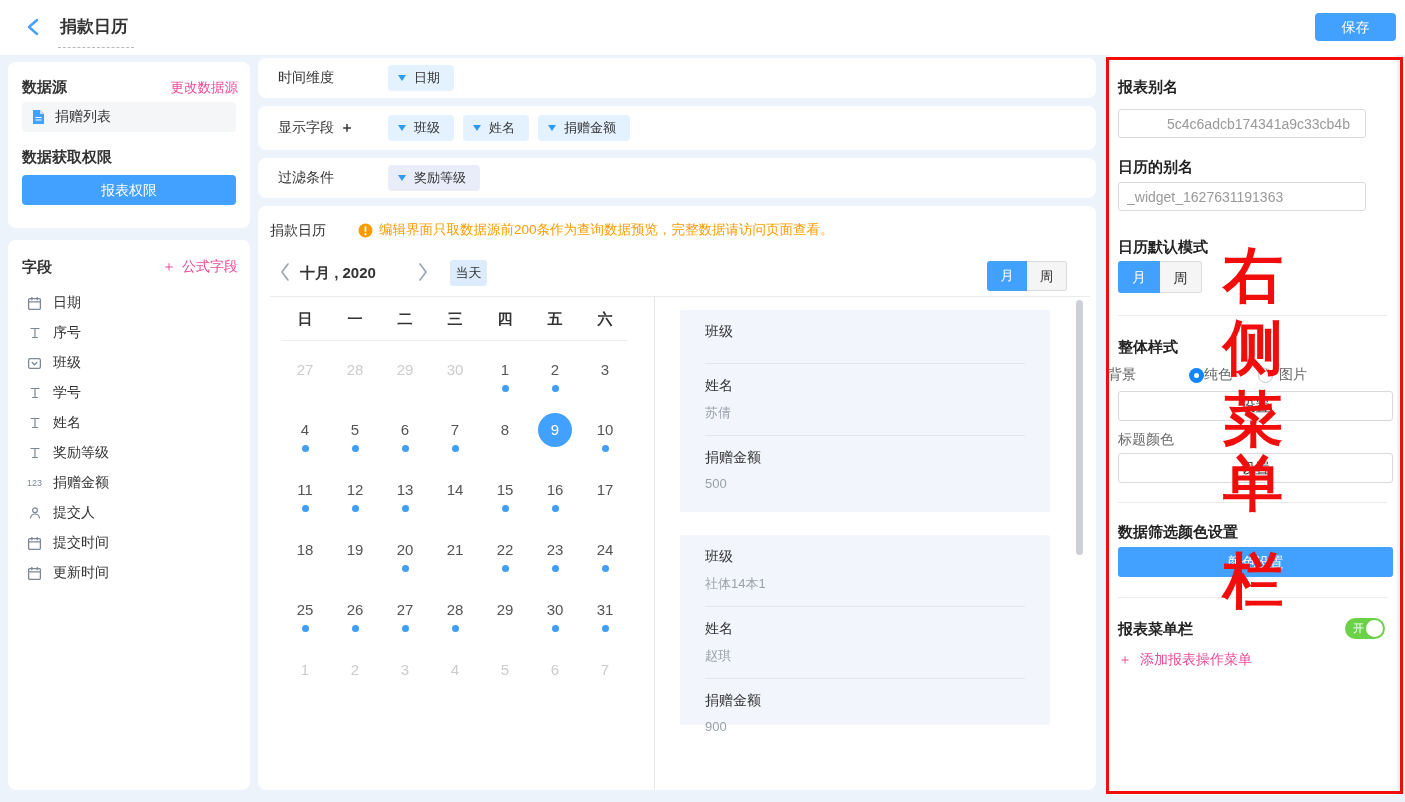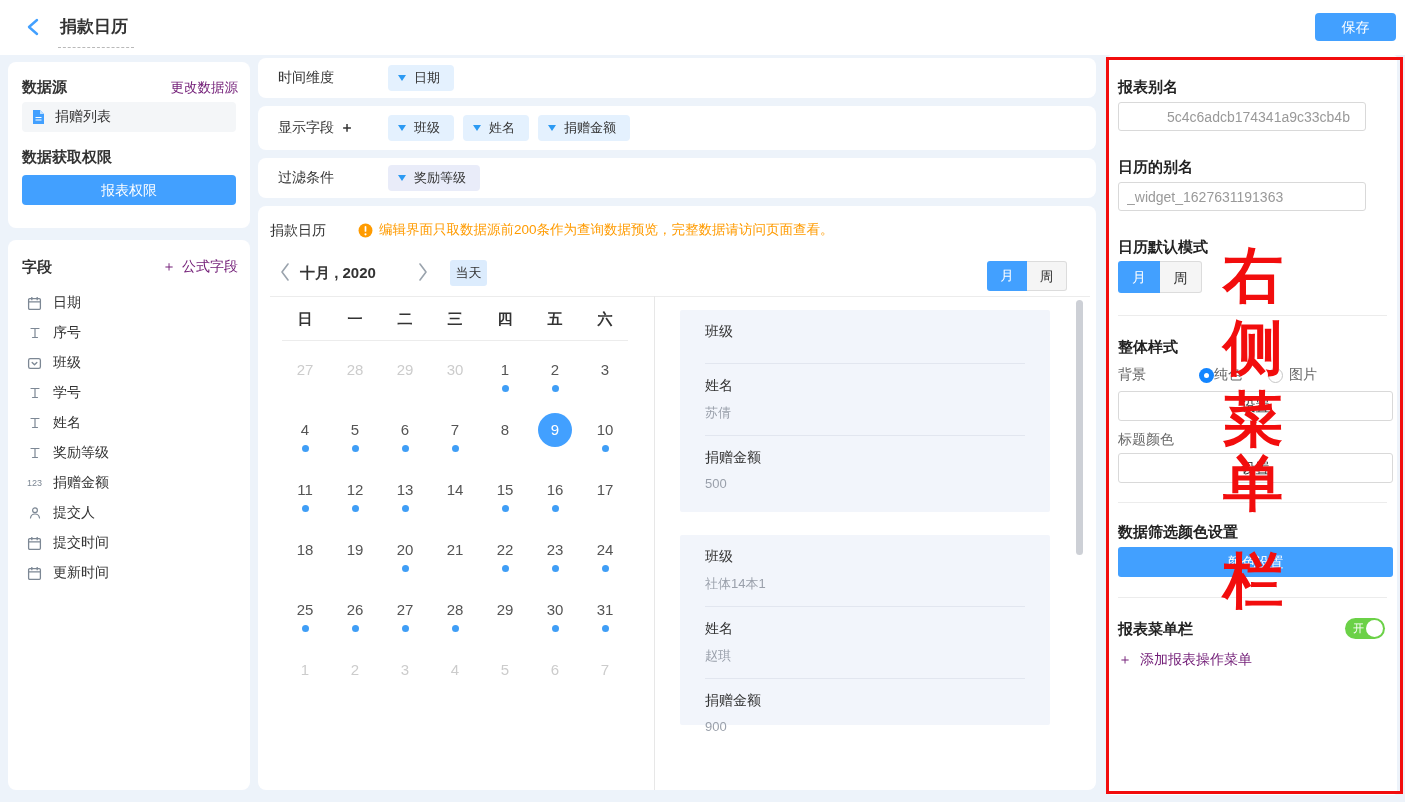--- a/index.html
+++ b/index.html
@@ -4,21 +4,21 @@
 <style>
   *{margin:0;padding:0;box-sizing:border-box}
   html,body{background:#edf3fa}
   .stage{position:relative;width:1405px;height:802px;background:#edf3fa;overflow:hidden;
          font-family:"Liberation Sans","DejaVu Sans",sans-serif;font-size:14px;color:#333}
   .abs{position:absolute}
   .panel{position:absolute;background:#fff;border-radius:8px}
   .bold{font-weight:bold}
   .gray{color:#666}
   .btn-blue{background:#42a0ff;color:#fff;text-align:center;border-radius:4px;cursor:pointer}
-  .link{color:#701a75;cursor:pointer}
+  .link{color:#ec4899;cursor:pointer}
   .inp{border:1px solid #d9d9d9;border-radius:3px;color:#999;padding:0 8px;font-size:14px;height:29px;background:#fff;outline:none}
   .divh{position:absolute;height:1px;background:#ececec}
   .divv{position:absolute;width:1px;background:#e7e7e7}
 
   
   .topbar{position:absolute;left:0;top:0;width:1405px;height:55px;background:#fff}
   .page-title{position:absolute;left:58px;top:15px;font-size:17px;font-weight:bold;color:#333;
               border-bottom:1px dashed #b9b9b9;padding:0 6px 9px 2px}
   .back{position:absolute;left:24px;top:17px;width:20px;height:20px;cursor:pointer}
   .save-btn{position:absolute;left:1315px;top:13px;width:81px;height:28px;line-height:28px;font-size:14px}
@@ -479,36 +479,36 @@
       <div class="cgroup last">
         <div class="clabel">捐赠金额</div>
         <div class="cvalue">900</div>
       </div>
     </div>
     <div class="sbar"></div>
   </div>
 
   <div class="panel" style="left:1108px;top:55px;width:289px;height:740px;border-radius:4px">
     <div class="rp-label" style="top:23px">报表别名</div>
-    <input class="inp rp-inp" style="top: 47px; padding-left: 48px;" value="5c4c6adcb174341a9c33cb4b">
+    <input class="inp rp-inp" style="top: 54px; padding-left: 48px;" value="5c4c6adcb174341a9c33cb4b">
 
     <div class="rp-label" style="top:103px">日历的别名</div>
     <input class="inp rp-inp" style="top: 127px;" value="_widget_1627631191363">
 
     <div class="rp-label" style="top:183px">日历默认模式</div>
     <div class="mode big" style="left:10px;top:206px">
       <span class="m on">月</span>
       <span class="m off">周</span>
     </div>
 
     <div class="divh" style="left:10px;right:10px;top:260px"></div>
 
     <div class="rp-label" style="top:283px">整体样式</div>
     <div class="bg-row" style="top:310px">
-      <span class="rp-sub" style="position:static;margin-left:10px">背景</span>
+      <span class="rp-sub" style="position:static;">背景</span>
       <span class="radio on" style="margin-left:53px"></span>
       <span class="gray" style="margin-left:0">纯色</span>
       <span class="radio off" style="margin-left:26px"></span>
       <span class="gray" style="margin-left:6px">图片</span>
     </div>
     <div class="set-box" style="top:336px">设置</div>
 
     <div class="rp-sub" style="top:376px">标题颜色</div>
     <div class="set-box" style="top:398px">设置</div>
 

